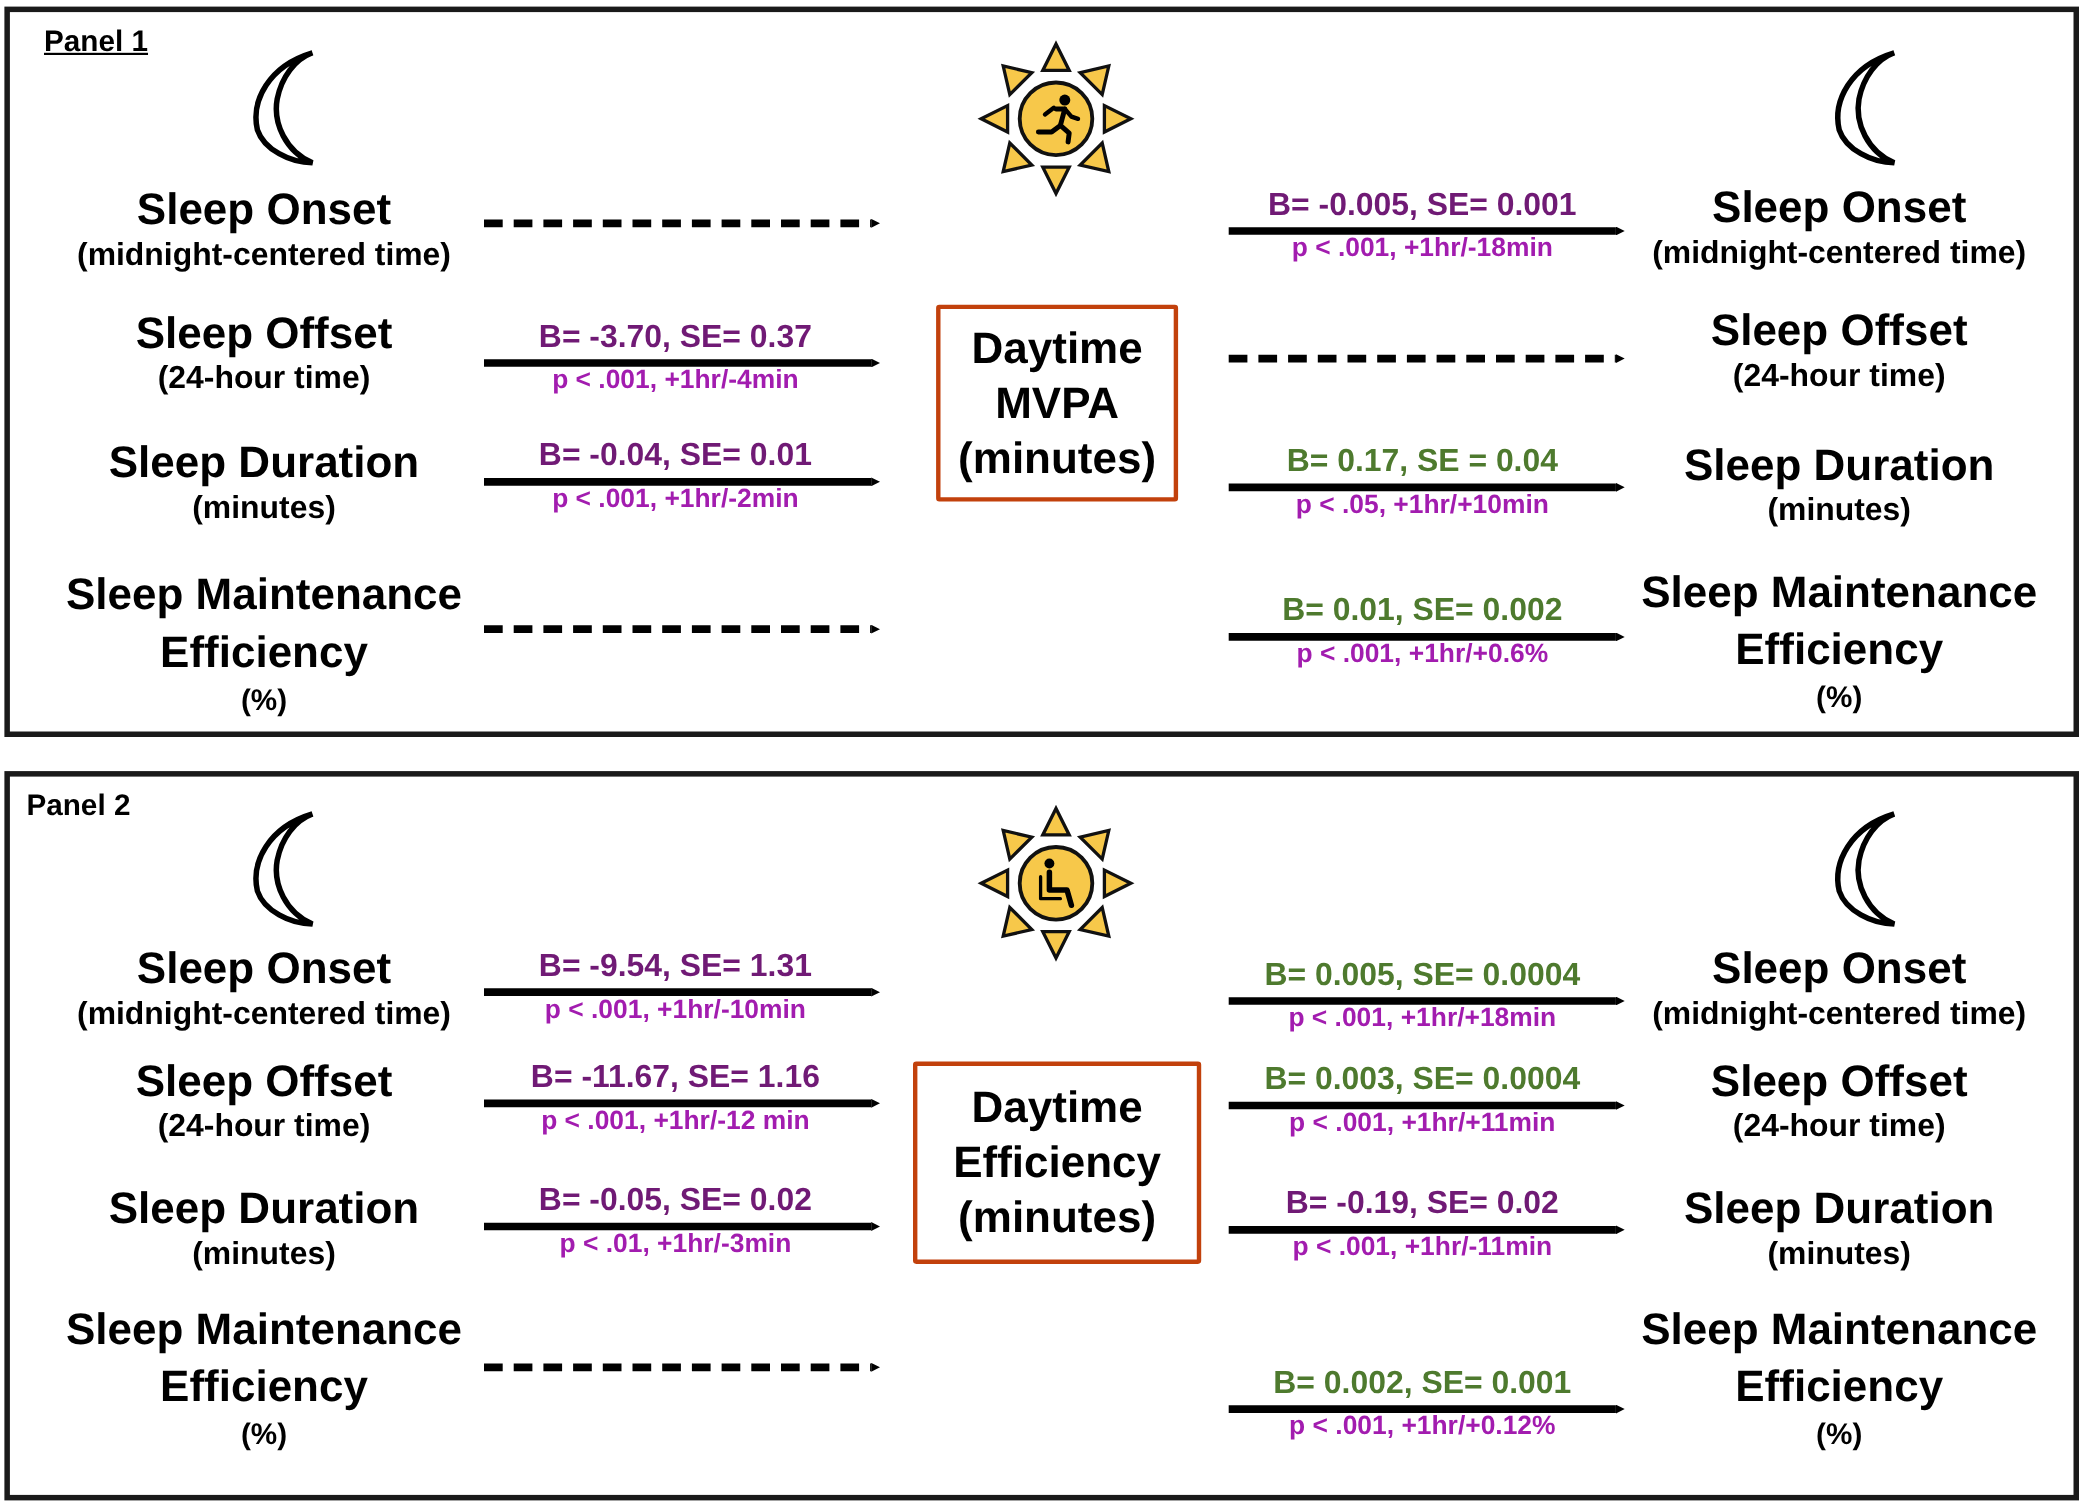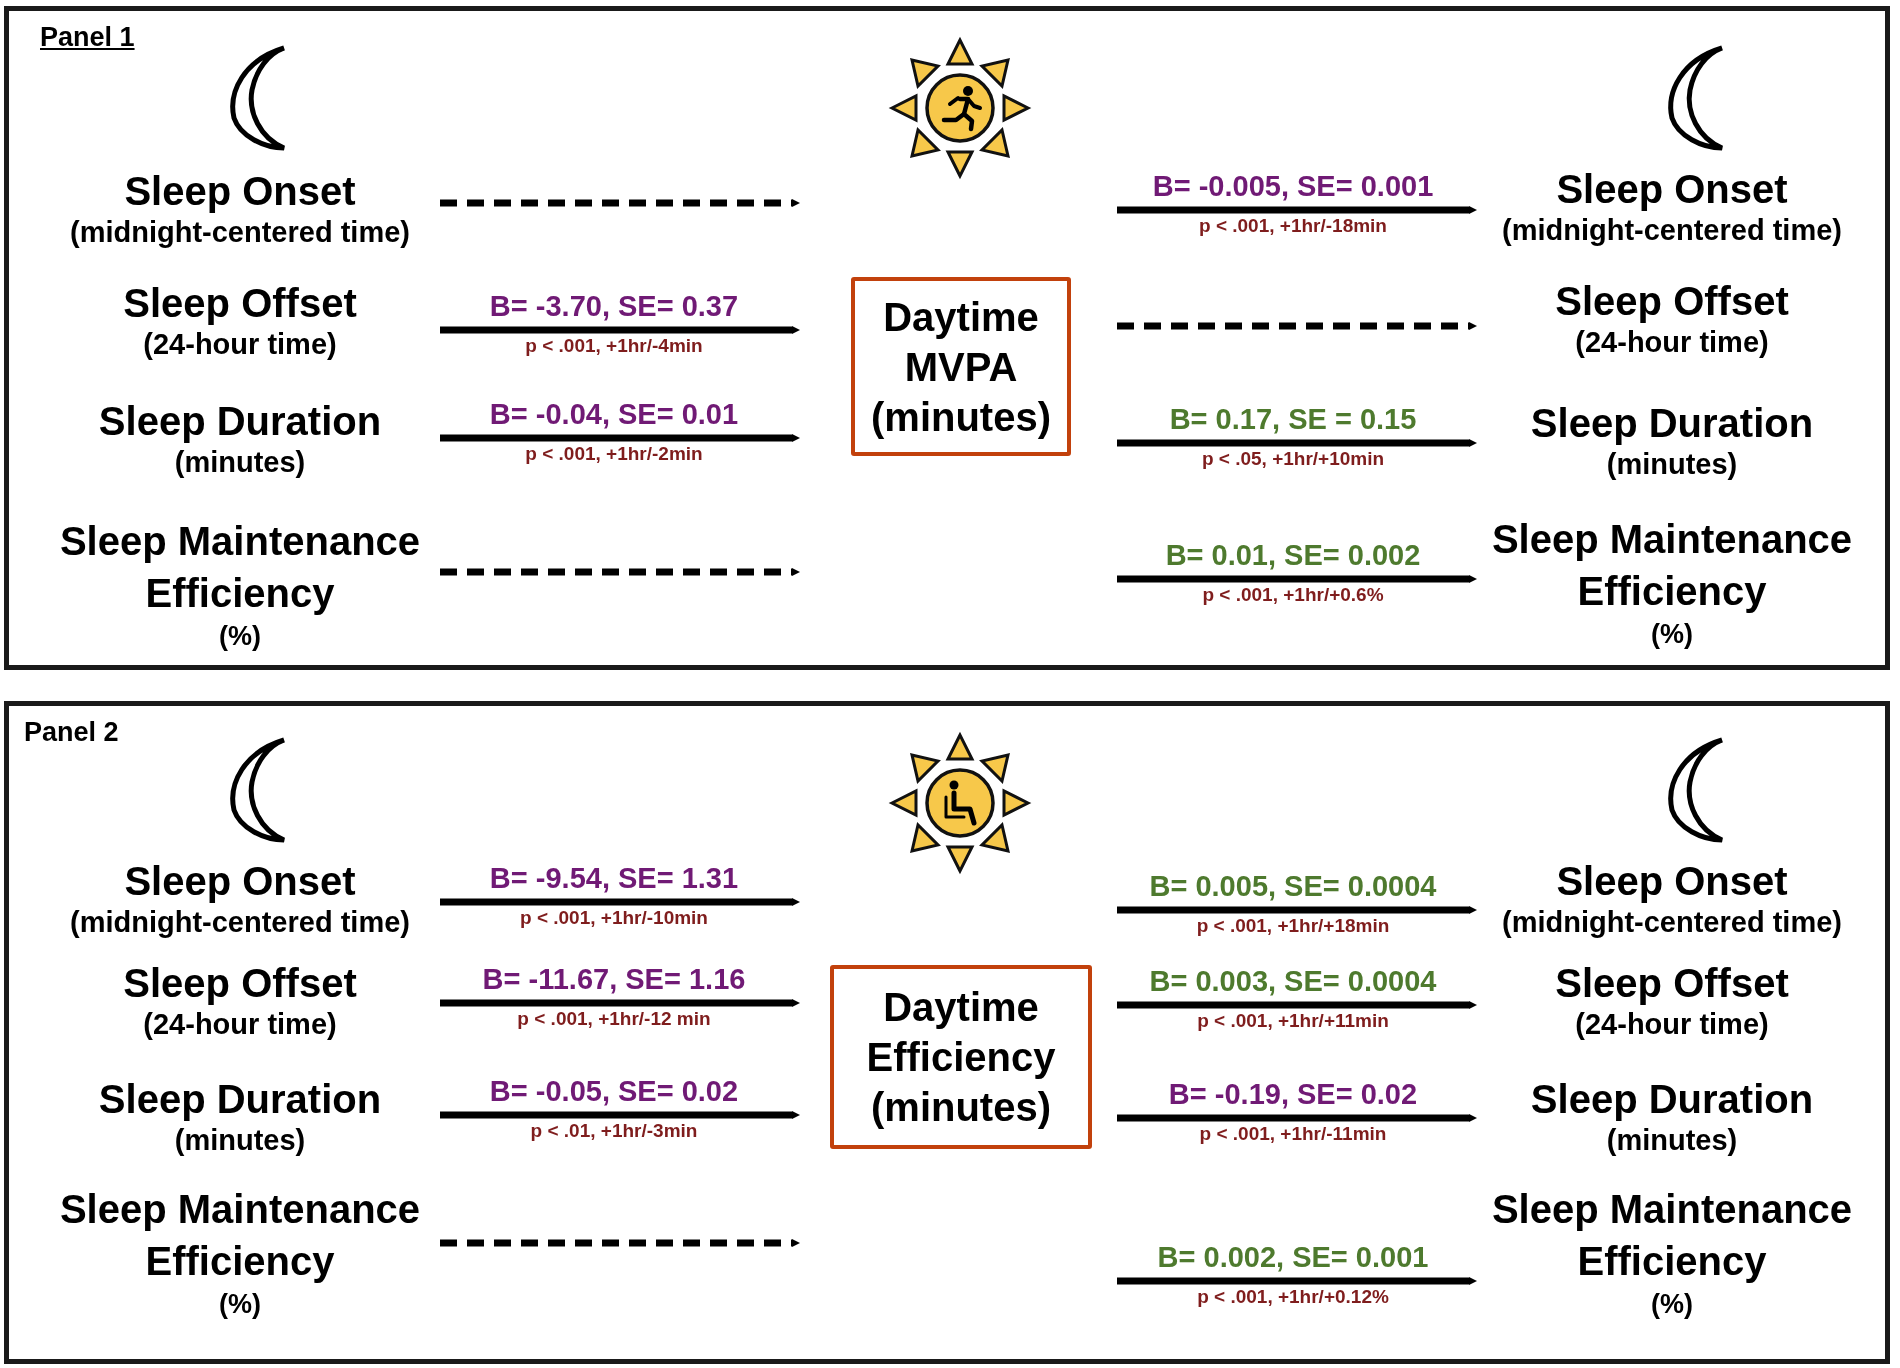--- a/index.html
+++ b/index.html
@@ -5,21 +5,21 @@
   html, body { margin: 0; padding: 0; background: #ffffff; }
   body { width: 1900px; height: 1368px; position: relative; overflow: hidden;
          font-family: "Liberation Sans", "DejaVu Sans", sans-serif; color: #000; }
   .panel { position: absolute; left: 4px; width: 1886px; border: 5px solid #1a1a1a; box-sizing: border-box; }
   .panel-label { position: absolute; font-weight: bold; font-size: 27px; }
   .lbl { position: absolute; text-align: center; font-weight: bold; white-space: nowrap; transform: translateX(-50%); }
   .title { font-size: 40px; line-height: 46px; display: block; }
   .sub { font-size: 29px; line-height: 36px; display: block; }
   .stat { position: absolute; font-weight: bold; white-space: nowrap; transform: translateX(-50%); text-align: center; }
   .coef { font-size: 29px; line-height: 32px; }
-  .pval { font-size: 19px; line-height: 28px; color: #7f1d1d; }
+  .pval { font-size: 24px; line-height: 28px; color: #a21caf; }
   .neg { color: #701a75; }
   .pos { color: #4e7a2e; }
   .box { position: absolute; border: 4px solid #c2410c; border-radius: 3px; box-sizing: border-box; background: #fff;
          display: flex; flex-direction: column; align-items: center; justify-content: center; font-weight: bold; text-align: center; }
   .box span { display: block; font-size: 40px; line-height: 50px; }
   svg.layer { position: absolute; left: 0; top: 0; }
 </style>
 </head>
 <body>
 
@@ -160,21 +160,21 @@
 </div>
 <div class="stat" style="left:614px;top:398px;">
   <div class="coef neg">B= -0.04, SE= 0.01</div>
   <div class="pval" style="margin-top:10px;">p &lt; .001, +1hr/-2min</div>
 </div>
 <div class="stat" style="left:1293px;top:170px;">
   <div class="coef neg">B= -0.005, SE= 0.001</div>
   <div class="pval" style="margin-top:10px;">p &lt; .001, +1hr/-18min</div>
 </div>
 <div class="stat" style="left:1293px;top:403px;">
-  <div class="coef pos">B= 0.17, SE = 0.15</div>
+  <div class="coef pos">B= 0.17, SE = 0.04</div>
   <div class="pval" style="margin-top:10px;">p &lt; .05, +1hr/+10min</div>
 </div>
 <div class="stat" style="left:1293px;top:539px;">
   <div class="coef pos">B= 0.01, SE= 0.002</div>
   <div class="pval" style="margin-top:10px;">p &lt; .001, +1hr/+0.6%</div>
 </div>
 
 <div class="lbl" style="left:240px;top:858px;">
   <span class="title">Sleep Onset</span>
   <span class="sub">(midnight-centered time)</span>

